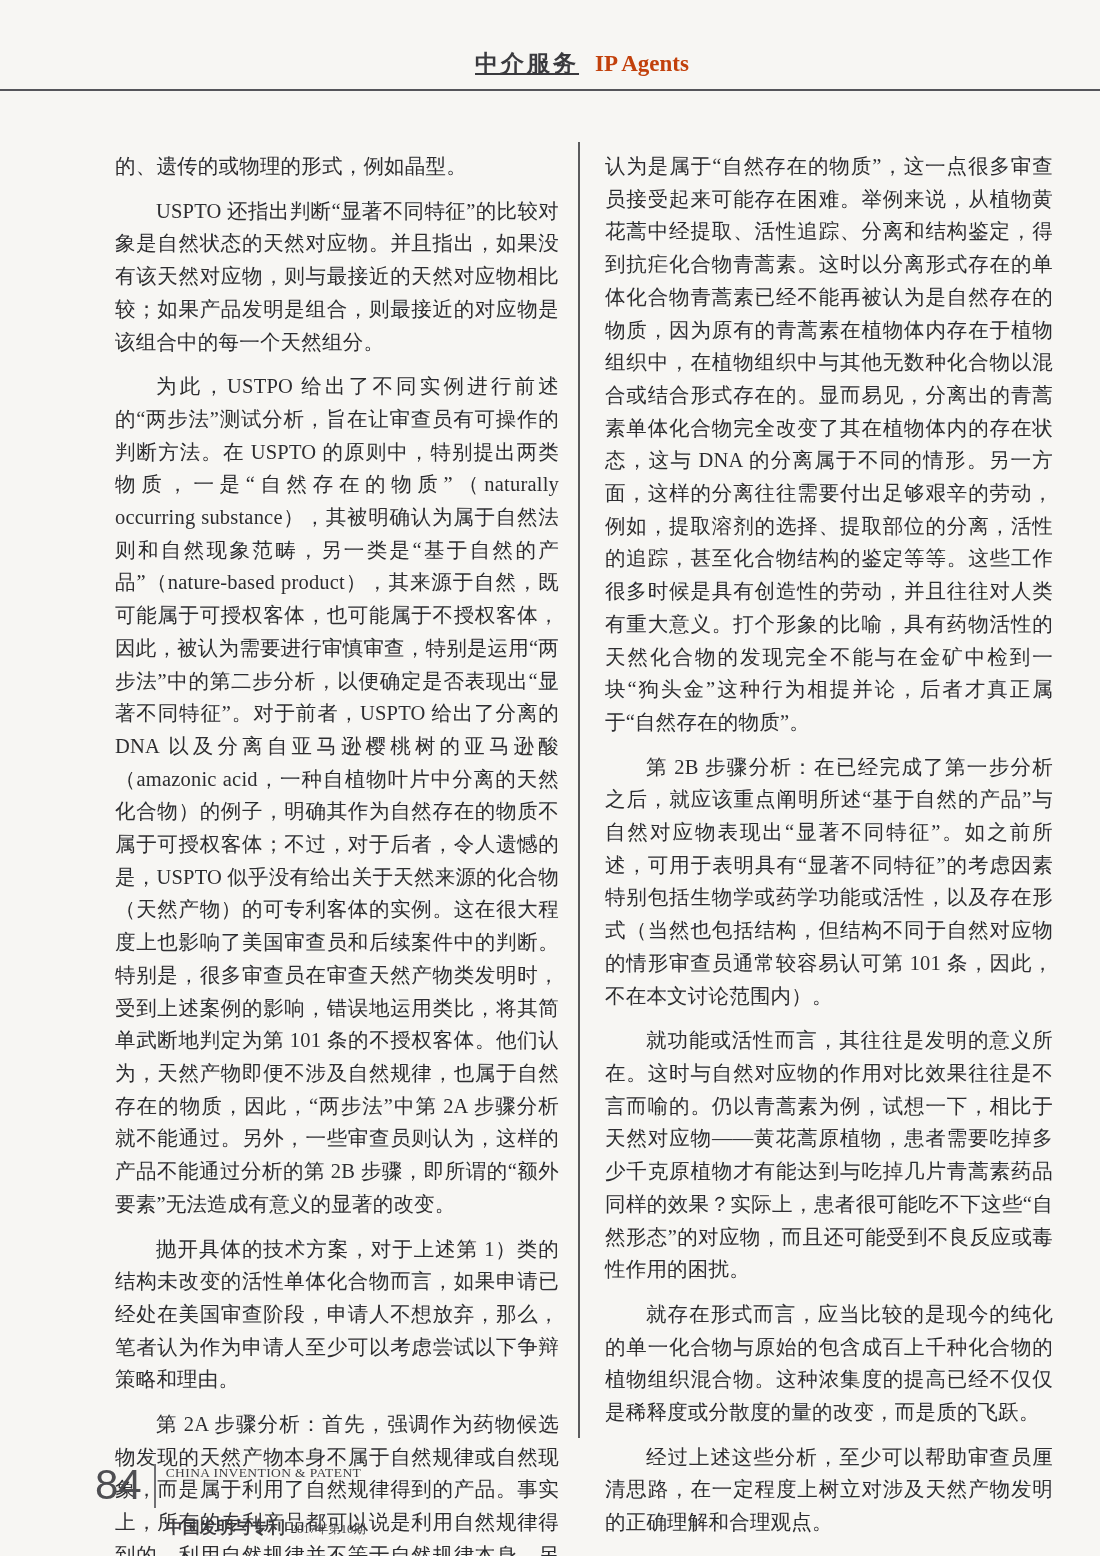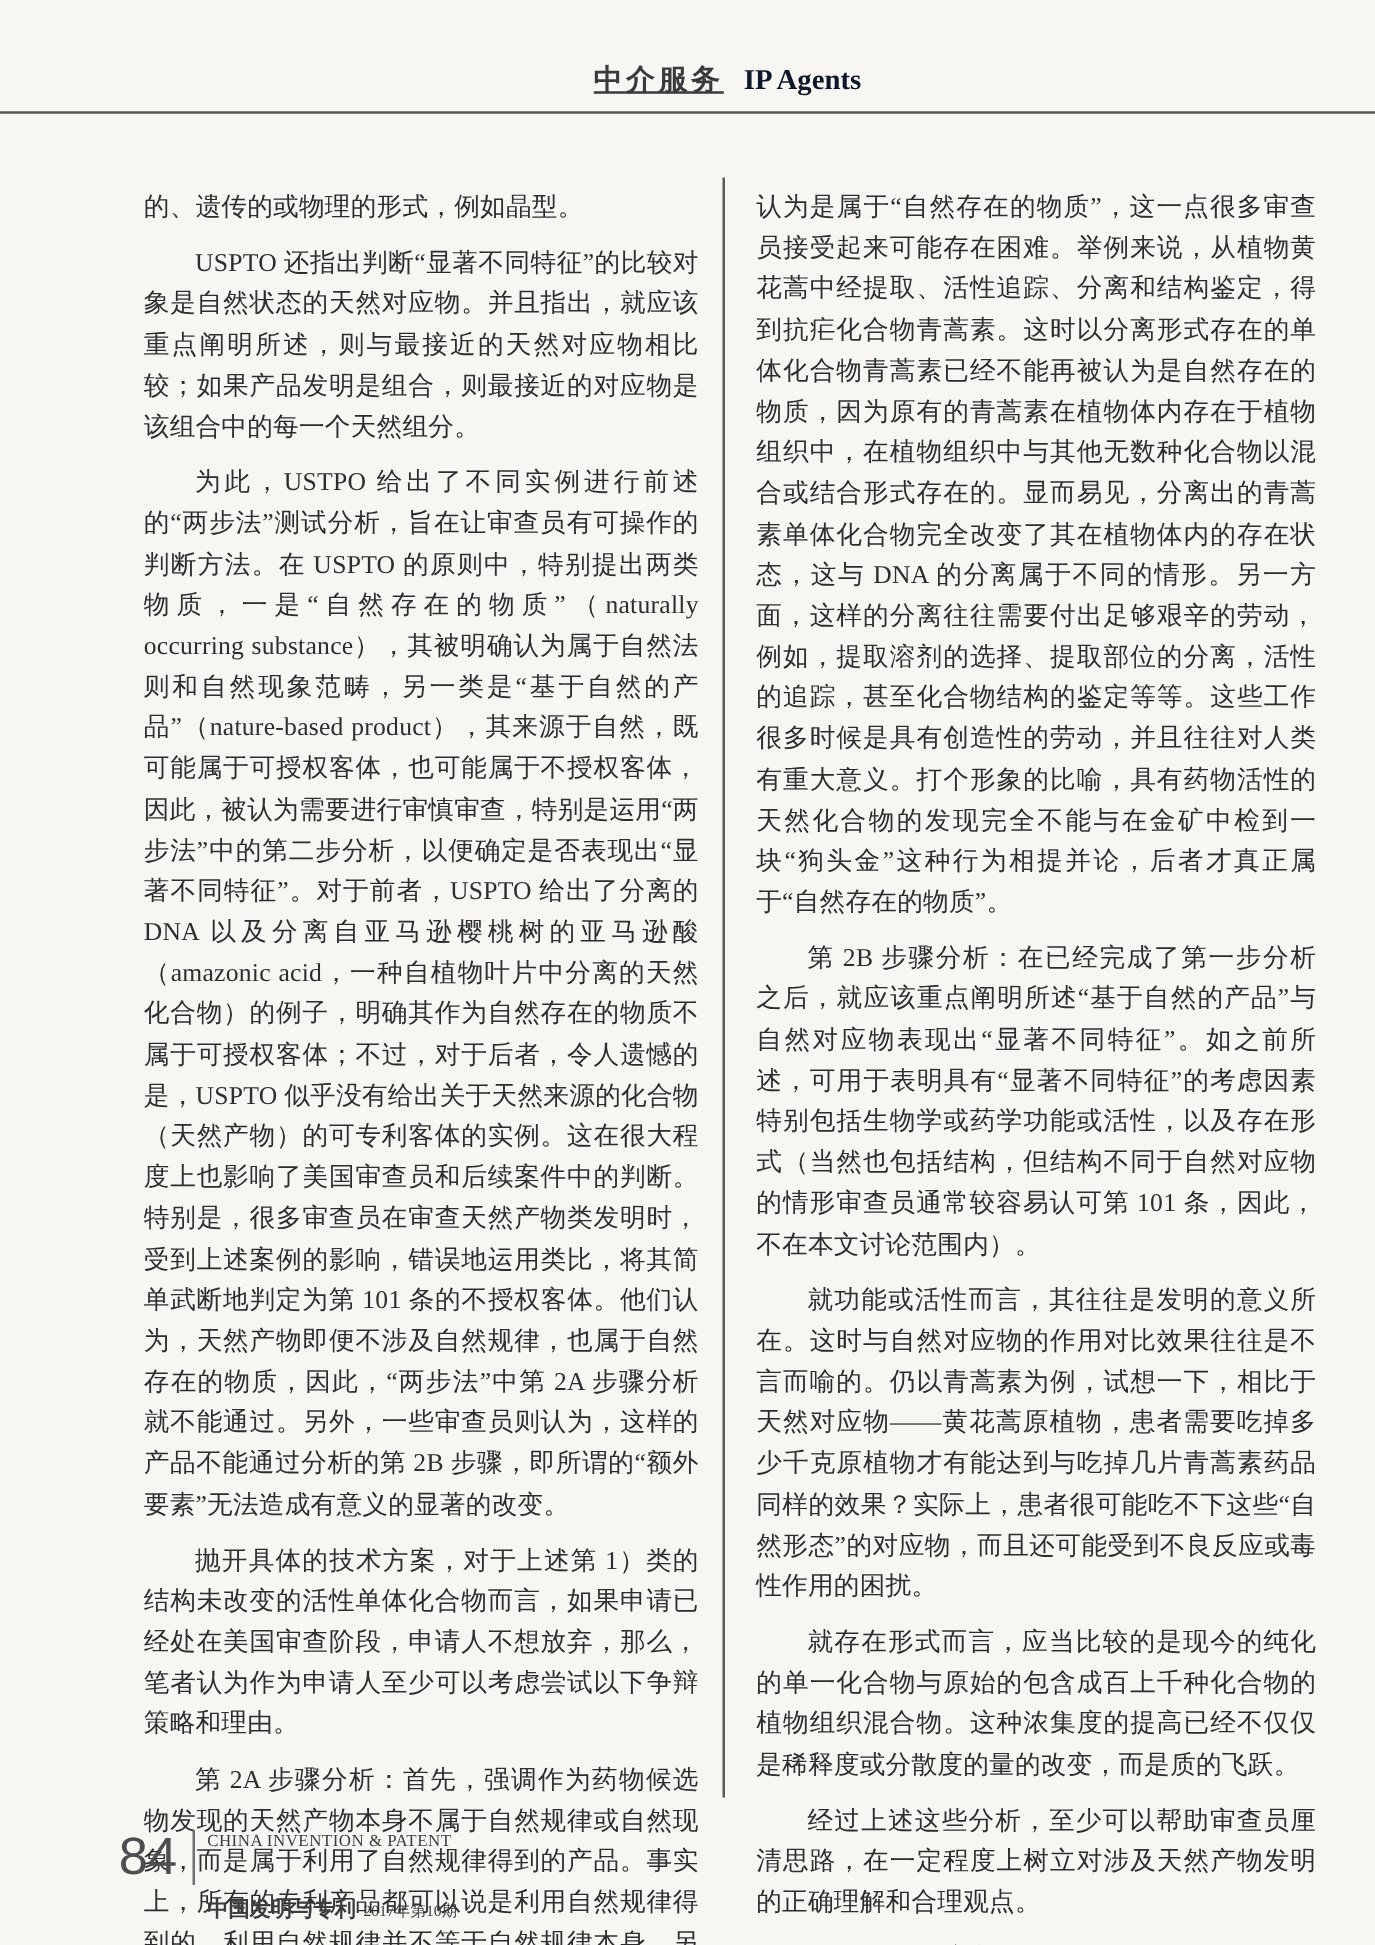--- a/index.html
+++ b/index.html
@@ -24,21 +24,21 @@
     text-align:center;
     transform:translateX(32px);
     white-space:nowrap;
   }
   .header-cn{
     font-family:"Liberation Sans","DejaVu Sans",sans-serif;
     font-weight:bold;font-size:23px;letter-spacing:3px;color:#3a3a3e;text-decoration:underline;
   }
   .header-en{
     font-family:"Liberation Serif","DejaVu Serif",serif;
-    font-weight:bold;font-size:23px;margin-left:16px;color:#0f172a;
+    font-weight:bold;font-size:23px;margin-left:16px;color:#c2410c;
   }
   .header-rule{
     position:absolute;top:89px;left:0;
     width:1100px;height:2px;background:var(--rule);
   }
   
   .col{
     position:absolute;top:138px;
     font-size:20.5px;line-height:32.7px;
     text-align:justify;
@@ -80,21 +80,21 @@
 
 <div class="page">
 
   <div class="header-title">
     <span class="header-cn">中介服务</span><span class="header-en">IP Agents</span>
   </div>
   <div class="header-rule"></div>
 
   <section class="col col-left">
       <p class="no-indent">的、遗传的或物理的形式，例如晶型。</p>
-      <p>USPTO 还指出判断“显著不同特征”的比较对象是自然状态的天然对应物。并且指出，就应该重点阐明所述，则与最接近的天然对应物相比较；如果产品发明是组合，则最接近的对应物是该组合中的每一个天然组分。</p>
+      <p>USPTO 还指出判断“显著不同特征”的比较对象是自然状态的天然对应物。并且指出，如果没有该天然对应物，则与最接近的天然对应物相比较；如果产品发明是组合，则最接近的对应物是该组合中的每一个天然组分。</p>
       <p>为此，USTPO 给出了不同实例进行前述的“两步法”测试分析，旨在让审查员有可操作的判断方法。在 USPTO 的原则中，特别提出两类物质，一是“自然存在的物质”（naturally occurring substance），其被明确认为属于自然法则和自然现象范畴，另一类是“基于自然的产品”（nature-based product），其来源于自然，既可能属于可授权客体，也可能属于不授权客体，因此，被认为需要进行审慎审查，特别是运用“两步法”中的第二步分析，以便确定是否表现出“显著不同特征”。对于前者，USPTO 给出了分离的 DNA 以及分离自亚马逊樱桃树的亚马逊酸（amazonic acid，一种自植物叶片中分离的天然化合物）的例子，明确其作为自然存在的物质不属于可授权客体；不过，对于后者，令人遗憾的是，USPTO 似乎没有给出关于天然来源的化合物（天然产物）的可专利客体的实例。这在很大程度上也影响了美国审查员和后续案件中的判断。特别是，很多审查员在审查天然产物类发明时，受到上述案例的影响，错误地运用类比，将其简单武断地判定为第 101 条的不授权客体。他们认为，天然产物即便不涉及自然规律，也属于自然存在的物质，因此，“两步法”中第 2A 步骤分析就不能通过。另外，一些审查员则认为，这样的产品不能通过分析的第 2B 步骤，即所谓的“额外要素”无法造成有意义的显著的改变。</p>
       <p>抛开具体的技术方案，对于上述第 1）类的结构未改变的活性单体化合物而言，如果申请已经处在美国审查阶段，申请人不想放弃，那么，笔者认为作为申请人至少可以考虑尝试以下争辩策略和理由。</p>
       <p>第 2A 步骤分析：首先，强调作为药物候选物发现的天然产物本身不属于自然规律或自然现象，而是属于利用了自然规律得到的产品。事实上，所有的专利产品都可以说是利用自然规律得到的，利用自然规律并不等于自然规律本身。另一方面，天然产物不能被</p>
     </section>
 
   <div class="col-divider"></div>
 
   <section class="col col-right">
       <p class="no-indent">认为是属于“自然存在的物质”，这一点很多审查员接受起来可能存在困难。举例来说，从植物黄花蒿中经提取、活性追踪、分离和结构鉴定，得到抗疟化合物青蒿素。这时以分离形式存在的单体化合物青蒿素已经不能再被认为是自然存在的物质，因为原有的青蒿素在植物体内存在于植物组织中，在植物组织中与其他无数种化合物以混合或结合形式存在的。显而易见，分离出的青蒿素单体化合物完全改变了其在植物体内的存在状态，这与 DNA 的分离属于不同的情形。另一方面，这样的分离往往需要付出足够艰辛的劳动，例如，提取溶剂的选择、提取部位的分离，活性的追踪，甚至化合物结构的鉴定等等。这些工作很多时候是具有创造性的劳动，并且往往对人类有重大意义。打个形象的比喻，具有药物活性的天然化合物的发现完全不能与在金矿中检到一块“狗头金”这种行为相提并论，后者才真正属于“自然存在的物质”。</p>
       <p>第 2B 步骤分析：在已经完成了第一步分析之后，就应该重点阐明所述“基于自然的产品”与自然对应物表现出“显著不同特征”。如之前所述，可用于表明具有“显著不同特征”的考虑因素特别包括生物学或药学功能或活性，以及存在形式（当然也包括结构，但结构不同于自然对应物的情形审查员通常较容易认可第 101 条，因此，不在本文讨论范围内）。</p>

